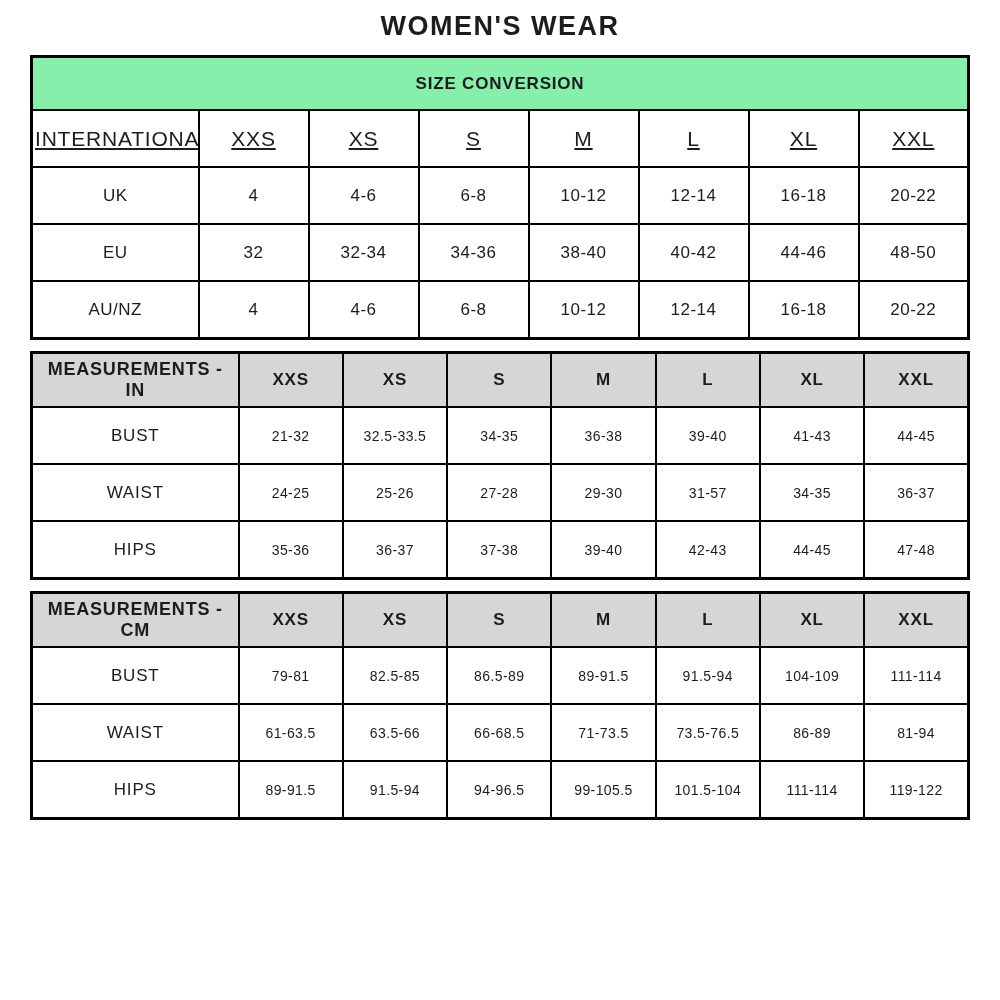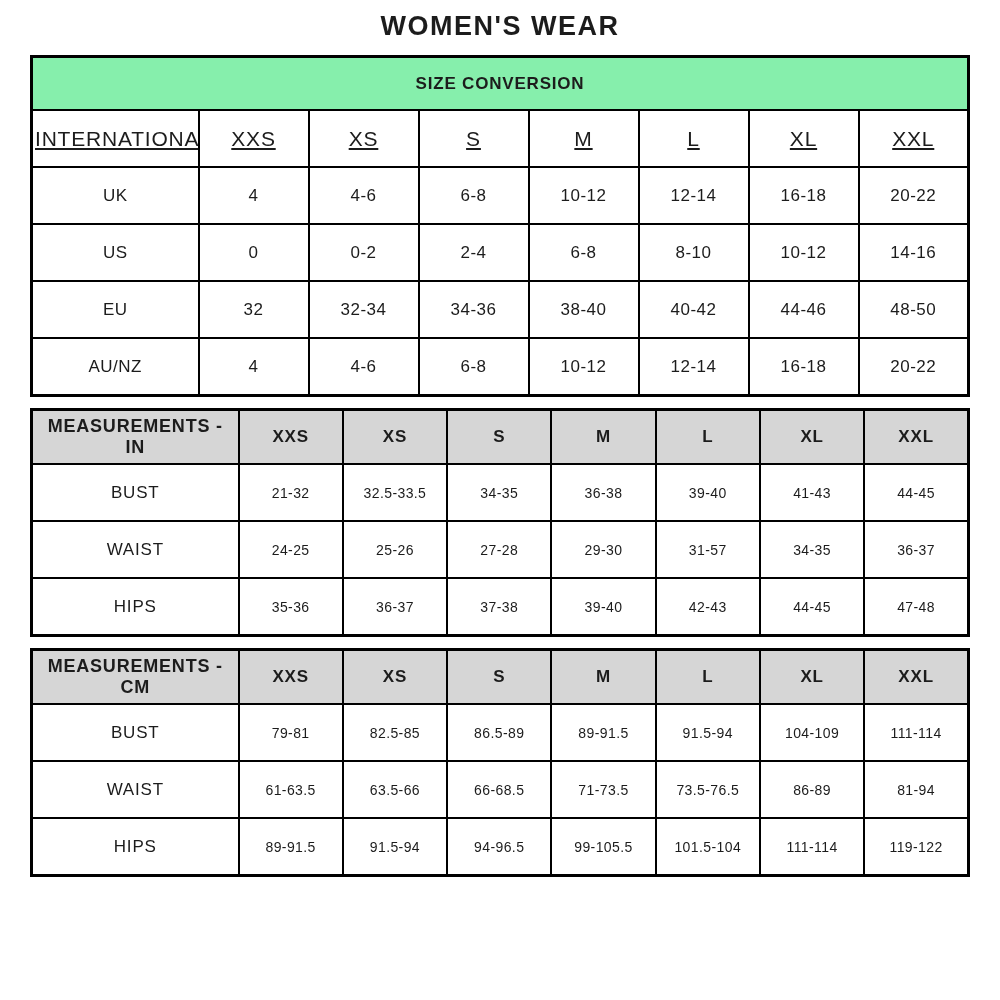--- a/index.html
+++ b/index.html
@@ -117,30 +117,20 @@
           <td class="row-label">UK</td>
           <td>4</td>
           <td>4-6</td>
           <td>6-8</td>
           <td>10-12</td>
           <td>12-14</td>
           <td>16-18</td>
           <td>20-22</td>
         </tr>
         <tr>
-          <td class="row-label">US</td>
-          <td>0</td>
-          <td>0-2</td>
-          <td>2-4</td>
-          <td>6-8</td>
-          <td>8-10</td>
-          <td>10-12</td>
-          <td>14-16</td>
-        </tr>
-        <tr>
           <td class="row-label">EU</td>
           <td>32</td>
           <td>32-34</td>
           <td>34-36</td>
           <td>38-40</td>
           <td>40-42</td>
           <td>44-46</td>
           <td>48-50</td>
         </tr>
         <tr>

